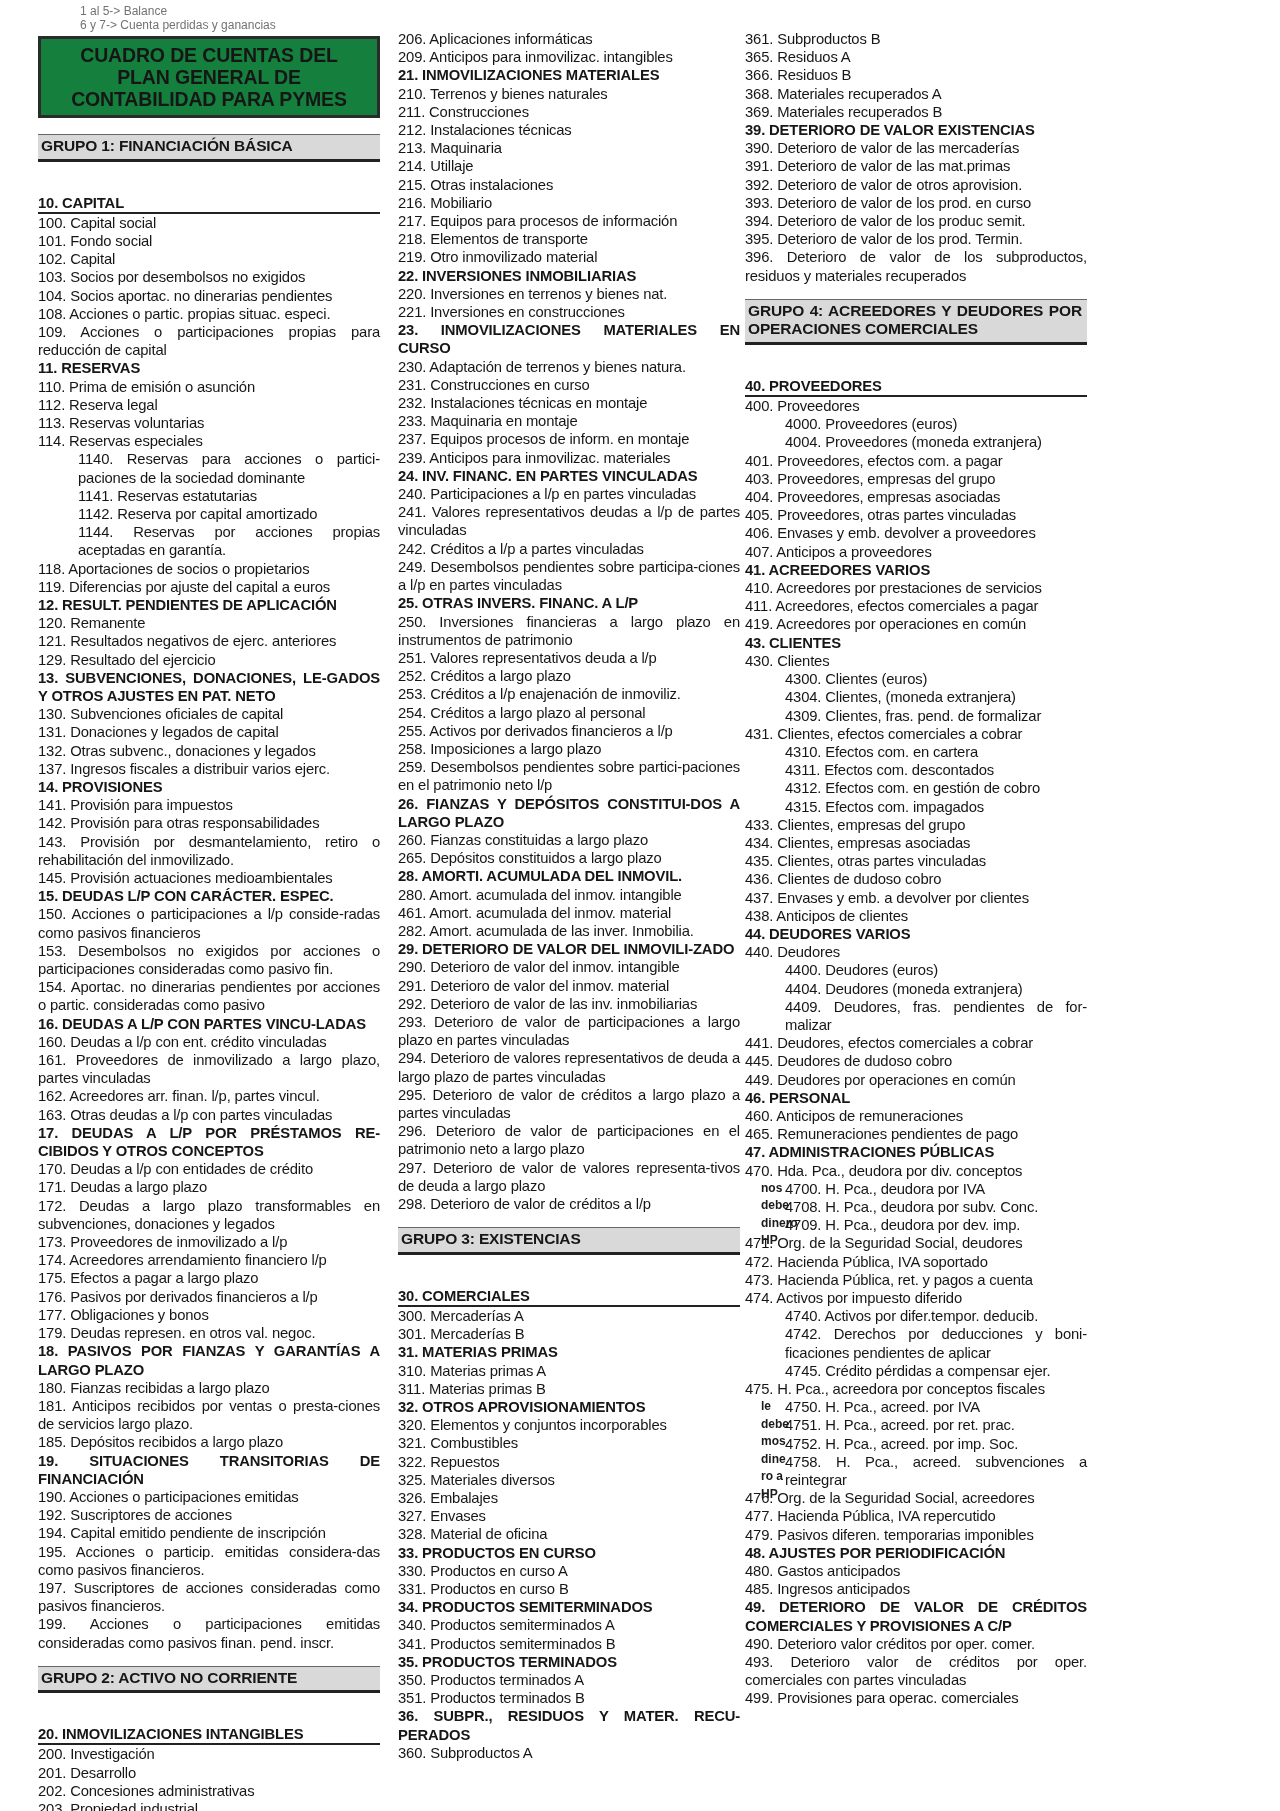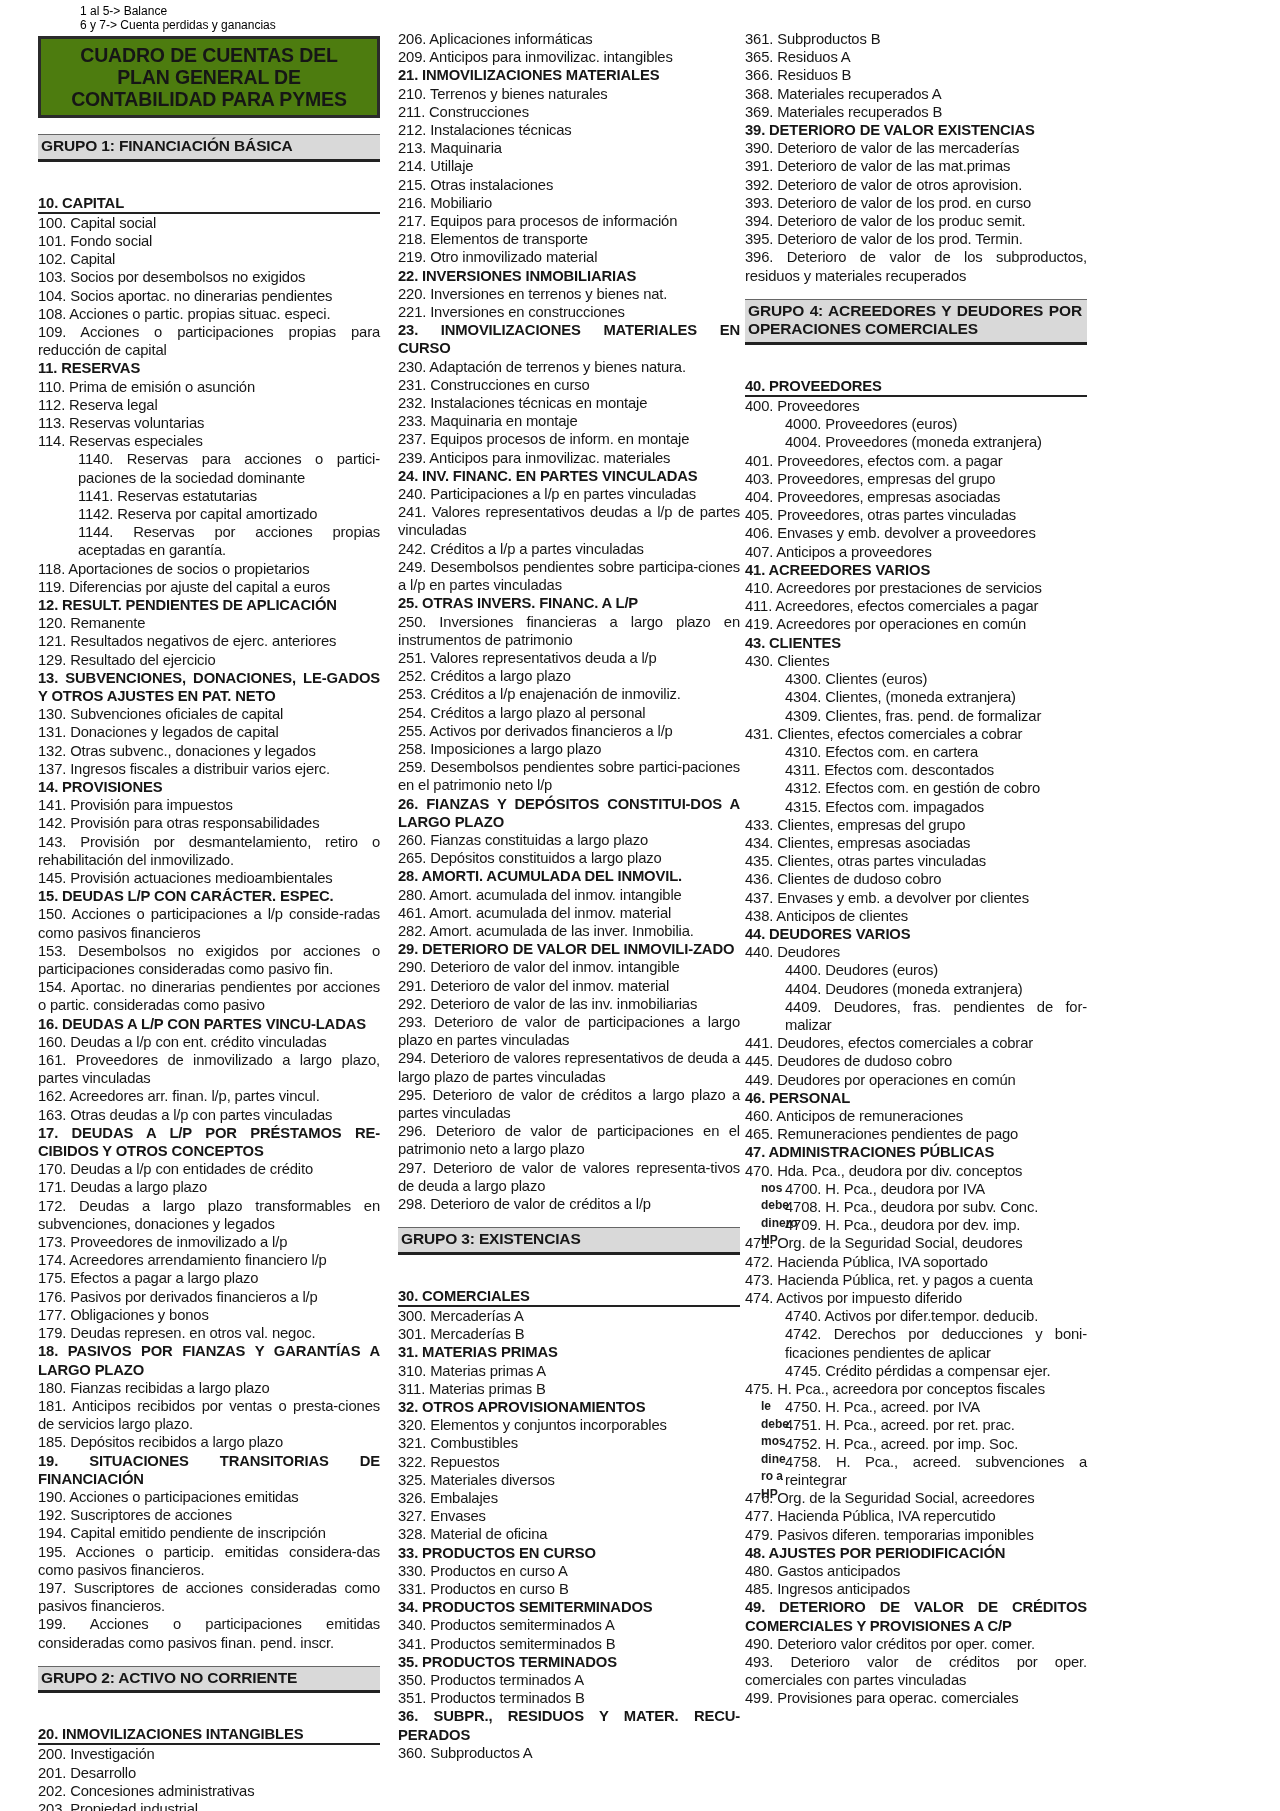--- a/index.html
+++ b/index.html
@@ -11,35 +11,35 @@
     overflow:hidden;
     font-family:"Liberation Sans","DejaVu Sans",sans-serif;
     color:#161616;
   }
   .top-notes{
     position:absolute;
     left:80px;
     top:4px;
     font-size:12px;
     line-height:14px;
-    color:#000000;
+    color:#737373;
   }
   .col{
     position:absolute;
     width:342px;
     font-size:14.8px;
     line-height:18.2px;
     letter-spacing:-0.15px;
   }
   .col1{left:38px;top:36px;}
   .col2{left:398px;top:30px;}
   .col3{left:745px;top:30px;}
   .title-box{
     border:3px solid #2b2b2b;
-    background:#4d7c0f;
+    background:#15803d;
     font-weight:bold;
     font-size:19.5px;
     line-height:22px;
     text-align:center;
     padding:5px 17px;
     margin-bottom:16px;
   }
   .group-bar{
     background:#d9d9d9;
     border-top:1px solid #666;

